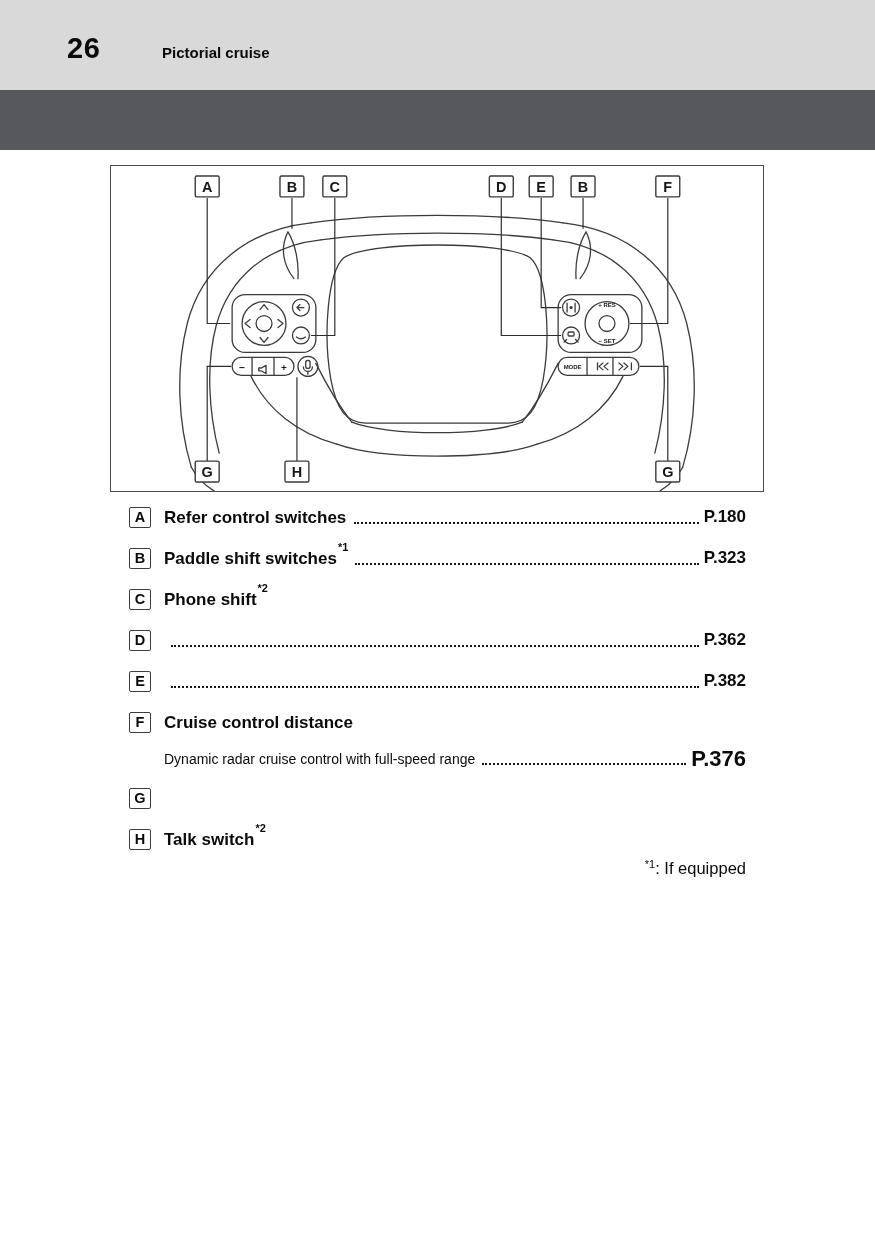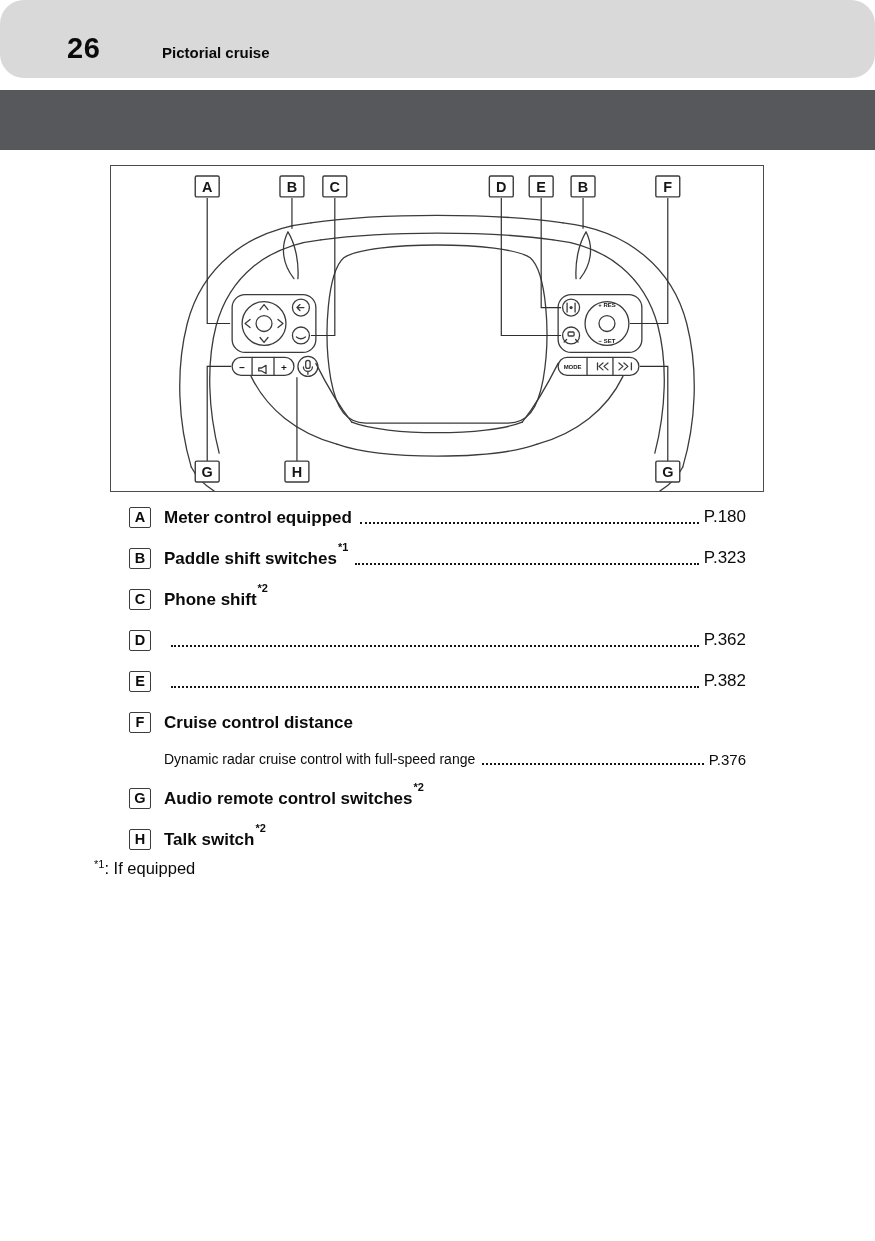--- a/index.html
+++ b/index.html
@@ -3,23 +3,22 @@
 <meta charset="utf-8">
 <style>
   * { margin:0; padding:0; box-sizing:border-box; }
   body {
     width:875px; height:1241px; position:relative;
     background:#ffffff; color:#0b0b0b;
     font-family:"Liberation Sans", sans-serif;
     overflow:hidden;
   }
   .header {
-    position:absolute; top:0; left:0; width:875px; height:78px;
+    position:absolute; top:0; left:0; width:875px; height:90px;
     background:#d9d9d9;
-    border-radius:24px;
   }
   .page-number {
     position:absolute; left:67px; top:32px;
     font-size:29px; font-weight:700; letter-spacing:.5px;
   }
   .section-title {
     position:absolute; left:162px; top:44px;
     font-size:15px; font-weight:700;
   }
   .chapter-band {
@@ -43,29 +42,29 @@
     display:flex; align-items:center; justify-content:center;
     font-size:14.5px; font-weight:700; flex:0 0 auto; margin-right:13px;
   }
   .item-text { font-size:17px; font-weight:700; white-space:nowrap; }
   sup.marker { font-size:11px; font-weight:700; position:relative; top:-6px; margin-left:1px; }
   .dots {
     flex:1 1 auto; min-width:0;
     border-bottom:2.5px dotted #151515;
     margin:0 5px 5px 7px; align-self:flex-end;
   }
-  .page-ref { font-size:17px; font-weight:400; white-space:nowrap; }
+  .page-ref { font-size:17px; font-weight:700; white-space:nowrap; }
   .index-subrow { display:flex; align-items:center; height:22px; margin:-3px 0 16px 35px; }
   .sub-text { font-size:14px; font-weight:400; white-space:nowrap; }
-  .index-subrow .page-ref { font-size:15px; }
+  .index-subrow .page-ref { font-size:22px; }
 
   .footnotes { position:absolute; left:94px; top:854px; width:660px; }
   .footnote {
     font-size:16.5px; line-height:1.8; margin-bottom:3px;
-    padding-left:27px; text-indent:-27px; max-width:652px;
+    padding-left:27px; text-indent:-27px; max-width:652px;text-align:right;
   }
   .footnote sup { font-size:11px; vertical-align:super; }
 </style>
 </head>
 <body>
 
 <div class="header">
   <div class="page-number">26</div>
   <div class="section-title">Pictorial cruise</div>
 </div>
@@ -179,21 +178,21 @@
       <text class="tiny" x="497" y="141">+ RES</text>
       <text class="tiny" x="497" y="178">− SET</text>
     </g>
   </svg>
 </div>
 
 <div class="index-list">
 
   <div class="index-row">
     <span class="letter-box">A</span>
-    <span class="item-text"><span>Meter control equipped</span><sup class="marker"></sup></span>
+    <span class="item-text"><span>Refer control switches</span><sup class="marker"></sup></span>
     <span class="dots"></span>
     <span class="page-ref">P.180</span>
   </div>
 
   <div class="index-row">
     <span class="letter-box">B</span>
     <span class="item-text"><span>Paddle shift switches</span><sup class="marker">*1</sup></span>
     <span class="dots"></span>
     <span class="page-ref">P.323</span>
   </div>
@@ -223,21 +222,20 @@
   </div>
 
   <div class="index-subrow">
     <span class="sub-text">Dynamic radar cruise control with full-speed range</span>
     <span class="dots"></span>
     <span class="page-ref">P.376</span>
   </div>
 
   <div class="index-row no-ref">
     <span class="letter-box">G</span>
-    <span class="item-text"><span>Audio remote control switches</span><sup class="marker">*2</sup></span>
 
   </div>
 
   <div class="index-row no-ref">
     <span class="letter-box">H</span>
     <span class="item-text"><span>Talk switch</span><sup class="marker">*2</sup></span>
 
   </div>
 
 </div>

